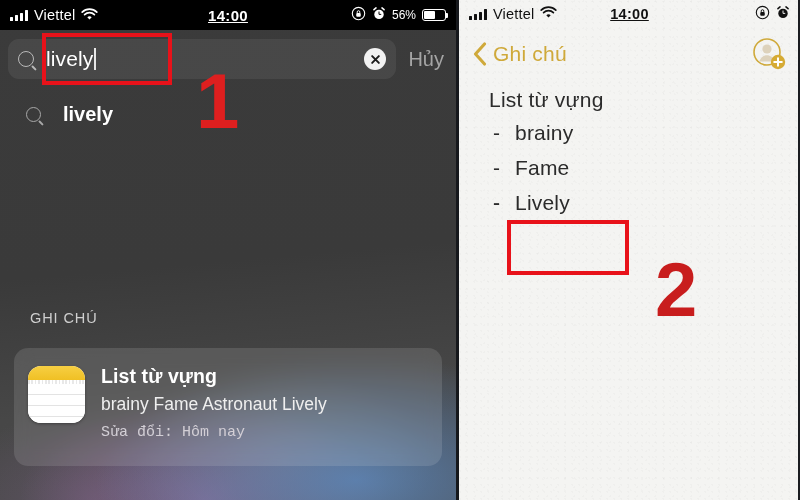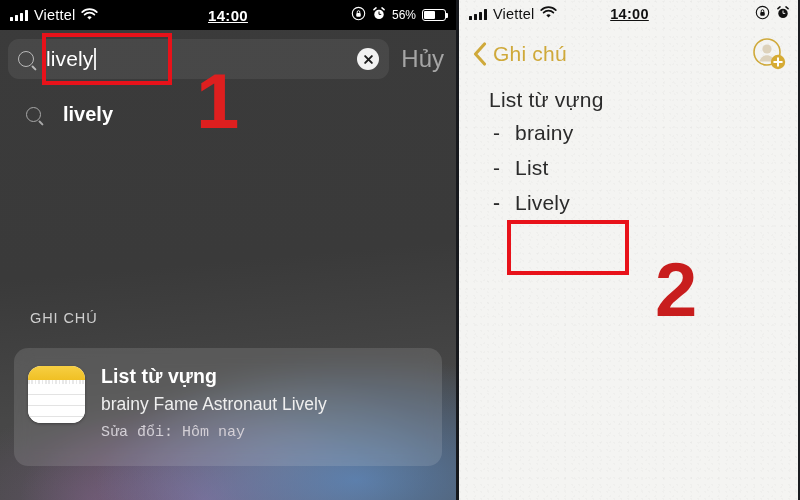--- a/index.html
+++ b/index.html
@@ -67,21 +67,21 @@
     background:#b9b9b9; right:-2px; bottom:-5px; transform:rotate(-45deg);
     border-radius:1px; }
   .query { margin-left:12px; color:#fff; font-size:21px; letter-spacing:.1px; }
   .caret { display:inline-block; width:1.6px; height:22px; background:#e6e6e6;
     margin-left:1px; vertical-align:-4px; }
   .clearbtn {
     position:absolute; right:10px; width:22px; height:22px; border-radius:50%;
     background:#f2f2f2; display:flex; align-items:center; justify-content:center;
   }
   .clearbtn svg { display:block; }
-  .cancel { color:#a5a5a5; font-size:24px; margin-left:12px; margin-right:4px; }
+  .cancel { color:#a5a5a5; font-size:20px; margin-left:12px; margin-right:4px; }
 
   
   .suggestions { position:absolute; left:0; top:88px; width:100%; z-index:6; }
   .sugg {
     height:53px; display:flex; align-items:center; padding-left:26px;
     position:relative;
   }
   .sugg + .sugg::before {
     content:""; position:absolute; left:26px; right:0; top:0; height:1px;
     background:rgba(255,255,255,.13);
@@ -332,21 +332,21 @@
       </span>
     </div>
 
     <div class="note-body">
       <div class="note-title">List từ vựng</div>
       <ul class="note-list">
         <li>
           <span class="dash">-</span><span>brainy</span>
         </li>
         <li>
-          <span class="dash">-</span><span>List</span>
+          <span class="dash">-</span><span>Fame</span>
         </li>
         <li>
           <span class="dash">-</span>
         </li>
         <li>
           <span class="dash">-</span><span>Lively</span>
         </li>
       </ul>
     </div>
 

